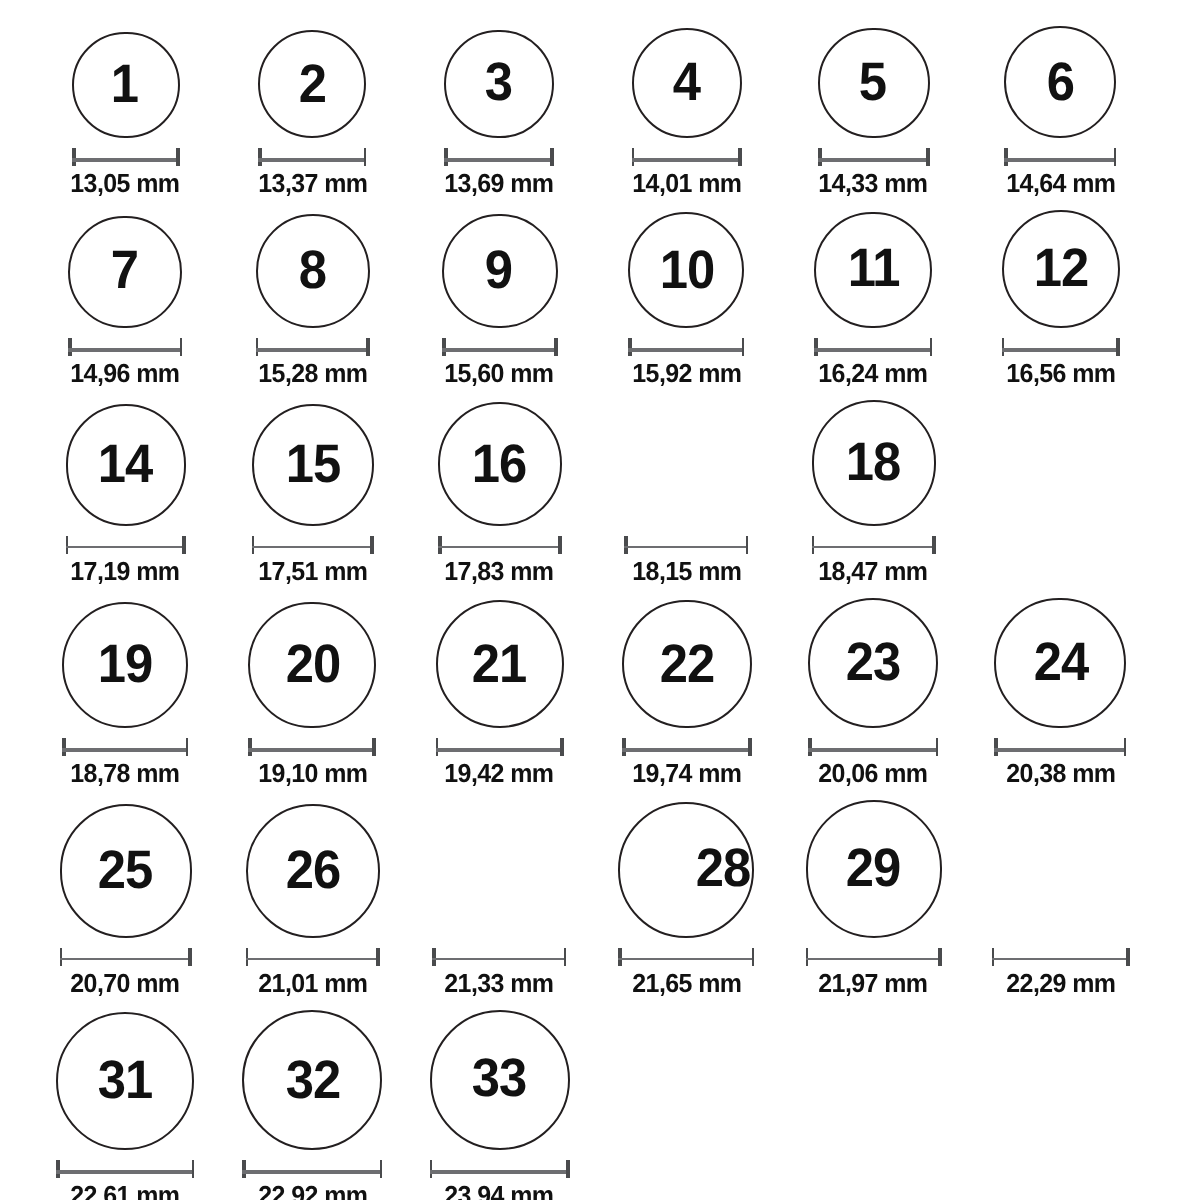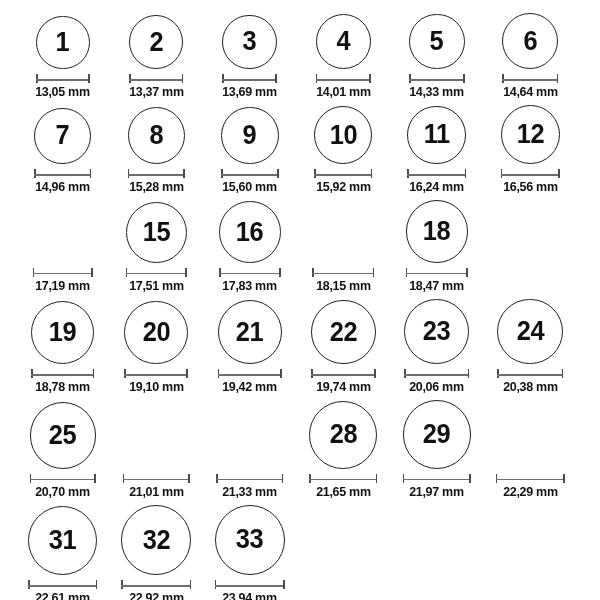--- a/index.html
+++ b/index.html
@@ -216,20 +216,23 @@
         <div class="dim" style="width: 59.3px;">
           <span class="tick left"></span>
           <span class="hline"></span>
           <span class="tick right"></span>
         </div>
         <div class="mmlabel">16,56 mm</div>
       </div>
     </div>
     <div class="row">
       <div class="cell">
+        <div class="circle" style="width: 60.4px; height: 60.4px;">
+          <span class="num">14</span>
+        </div>
         <div class="dim" style="width: 60.4px;">
           <span class="tick left"></span>
           <span class="hline"></span>
           <span class="tick right"></span>
         </div>
         <div class="mmlabel">17,19 mm</div>
       </div>
       <div class="cell">
         <div class="circle" style="width: 60.9px; height: 60.9px;">
           <span class="num">15</span>
@@ -346,37 +349,40 @@
           <span class="num">25</span>
         </div>
         <div class="dim" style="width: 66.2px;">
           <span class="tick left"></span>
           <span class="hline"></span>
           <span class="tick right"></span>
         </div>
         <div class="mmlabel">20,70 mm</div>
       </div>
       <div class="cell">
+        <div class="circle" style="width: 66.8px; height: 66.8px;">
+          <span class="num">26</span>
+        </div>
         <div class="dim" style="width: 66.8px;">
           <span class="tick left"></span>
           <span class="hline"></span>
           <span class="tick right"></span>
         </div>
         <div class="mmlabel">21,01 mm</div>
       </div>
       <div class="cell">
         <div class="dim" style="width: 67.3px;">
           <span class="tick left"></span>
           <span class="hline"></span>
           <span class="tick right"></span>
         </div>
         <div class="mmlabel">21,33 mm</div>
       </div>
       <div class="cell">
-        <div class="circle" style="width: 67.8px; height: 67.8px;">
+        <div class="circle" style="width: 67.8px; height: 67.8px; justify-content: flex-end;">
           <span class="num">28</span>
         </div>
         <div class="dim" style="width: 67.8px;">
           <span class="tick left"></span>
           <span class="hline"></span>
           <span class="tick right"></span>
         </div>
         <div class="mmlabel">21,65 mm</div>
       </div>
       <div class="cell">

